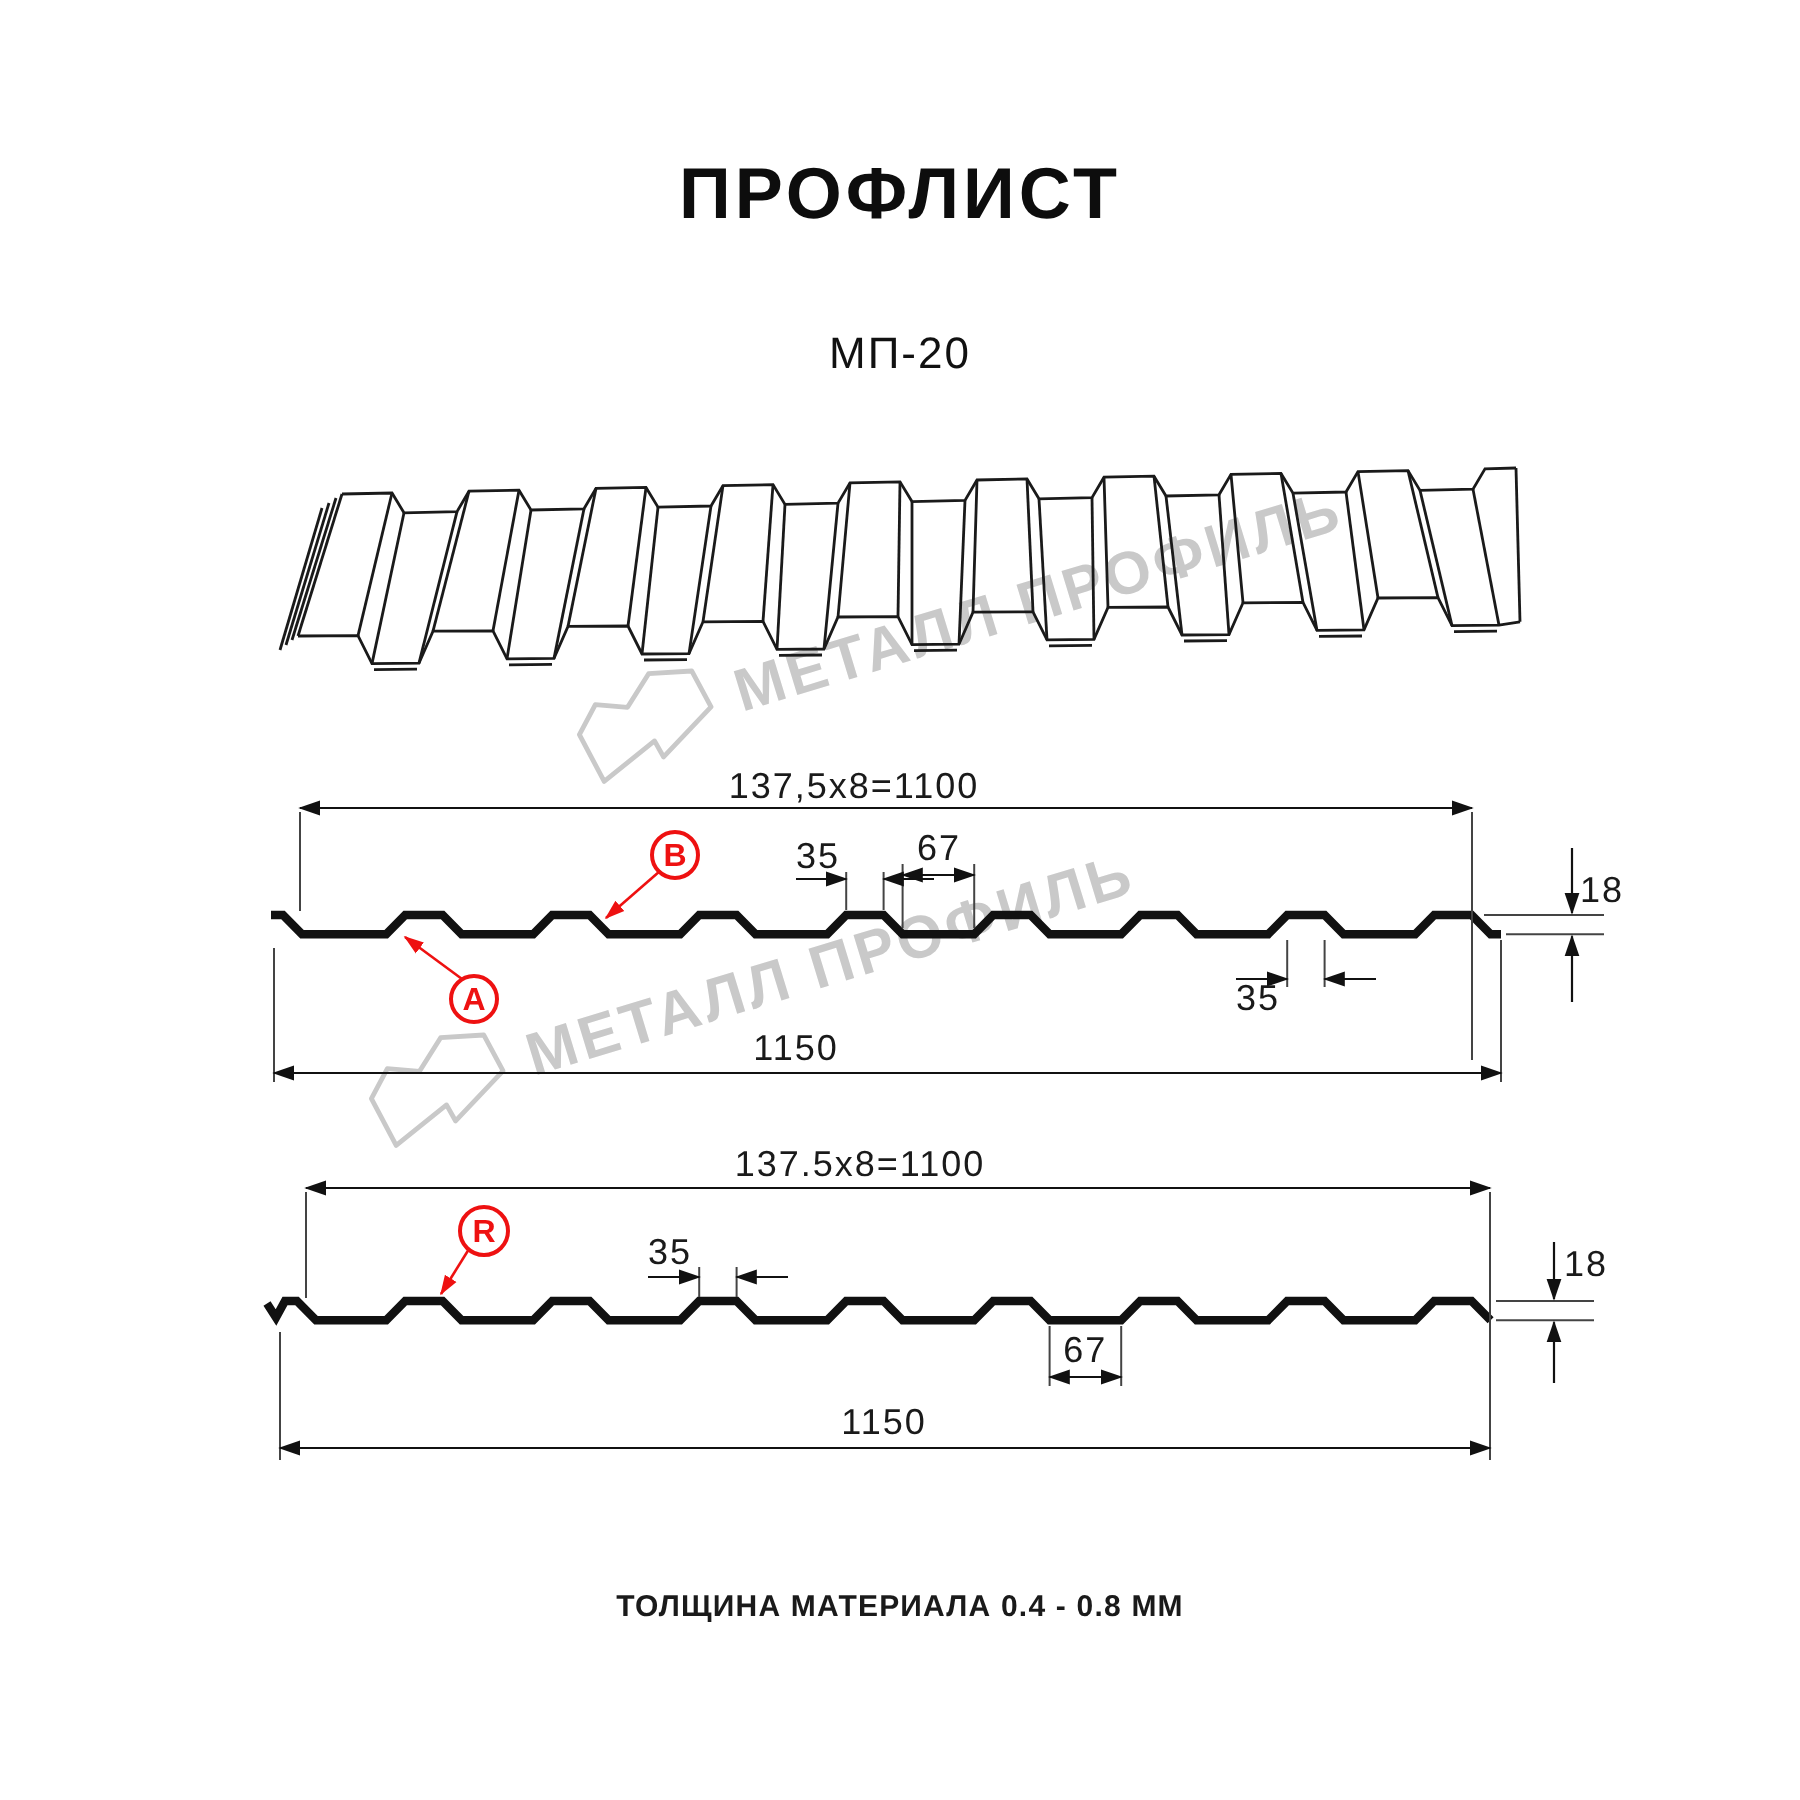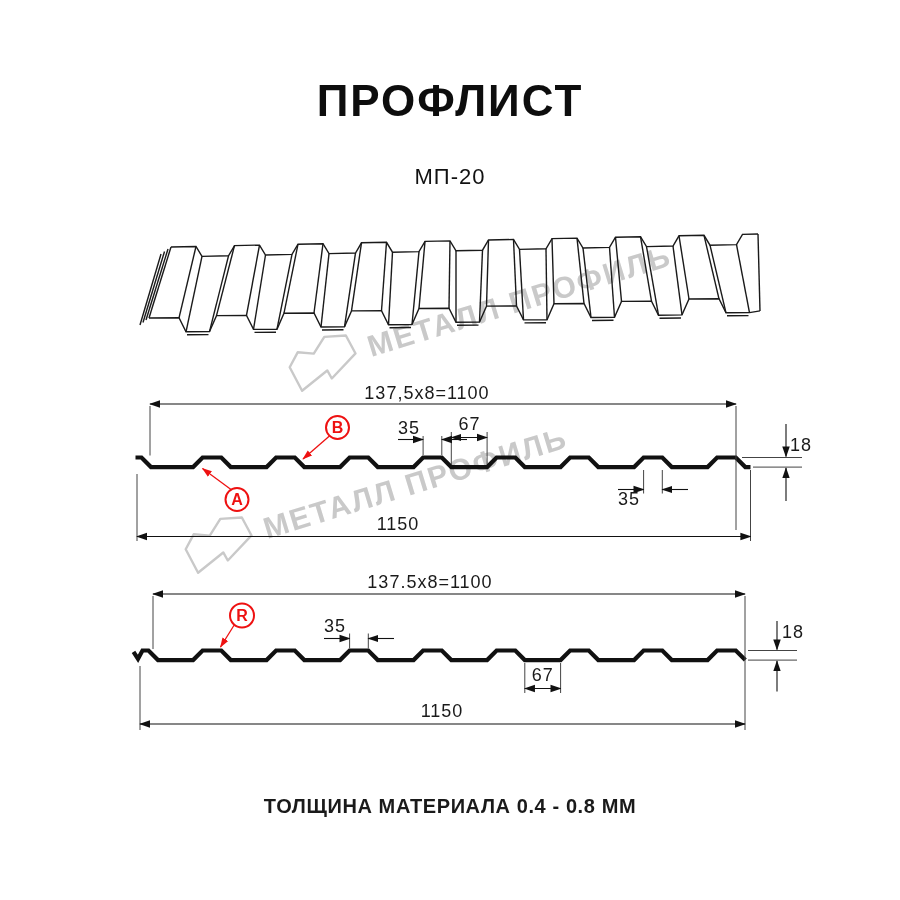--- a/index.html
+++ b/index.html
@@ -1,23 +1,23 @@
 <!DOCTYPE html>
 <html><head>
 <meta charset="utf-8">
 <style>
   html,body{margin:0;padding:0;background:#fff;}
   .page{position:relative;width:900px;height:900px;background:#ffffff;overflow:hidden;
         font-family:"Liberation Sans",sans-serif;color:#111;}
   .title{position:absolute;left:0;top:76px;width:900px;text-align:center;
-         font-size:44px;font-weight:800;letter-spacing:2px;color:#0d0d0d;}
+         font-size:36px;font-weight:800;letter-spacing:2px;color:#0d0d0d;}
   .subtitle{position:absolute;left:0;top:128px;width:900px;text-align:center;
          font-size:22px;font-weight:500;letter-spacing:1px;color:#111;margin-top:36px;}
   .footer-note{position:absolute;left:0;top:795px;width:900px;text-align:center;
-         font-size:20px;font-weight:600;letter-spacing:.6px;color:#1a1a1a;}
+         font-size:15px;font-weight:600;letter-spacing:.6px;color:#1a1a1a;}
   .watermark{position:absolute;display:flex;align-items:center;gap:12px;
          transform:rotate(-17deg);transform-origin:left center;z-index:1;
          color:#c9c9c9;font-size:30px;font-weight:700;letter-spacing:2px;white-space:nowrap;}
   .wm1{left:288px;top:346px;}
   .wm2{left:184px;top:528px;}
   .wm-logo{flex:0 0 auto;}
   svg.drawing{position:absolute;left:0;top:0;z-index:2;}
   .dim-txt{font-family:"Liberation Sans",sans-serif;font-size:18px;letter-spacing:1px;fill:#1a1a1a;}
   .red-letter{font-family:"Liberation Sans",sans-serif;font-size:16px;font-weight:600;fill:#ee1111;}
 </style>

